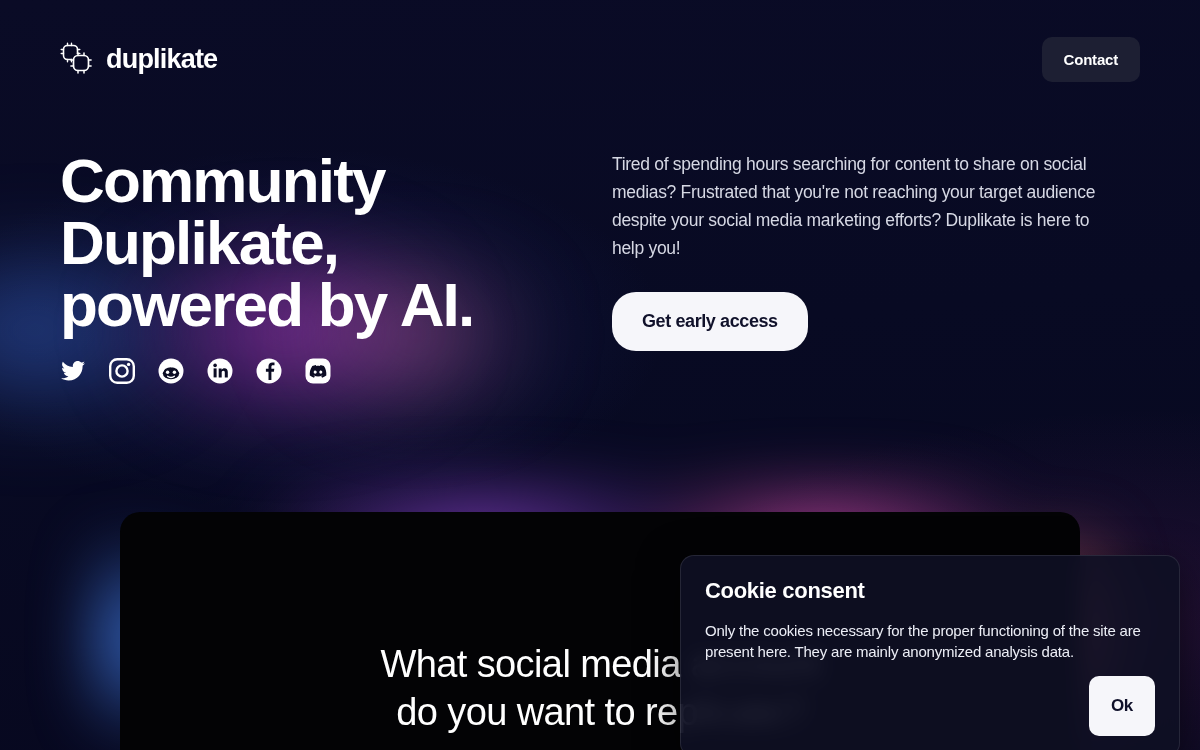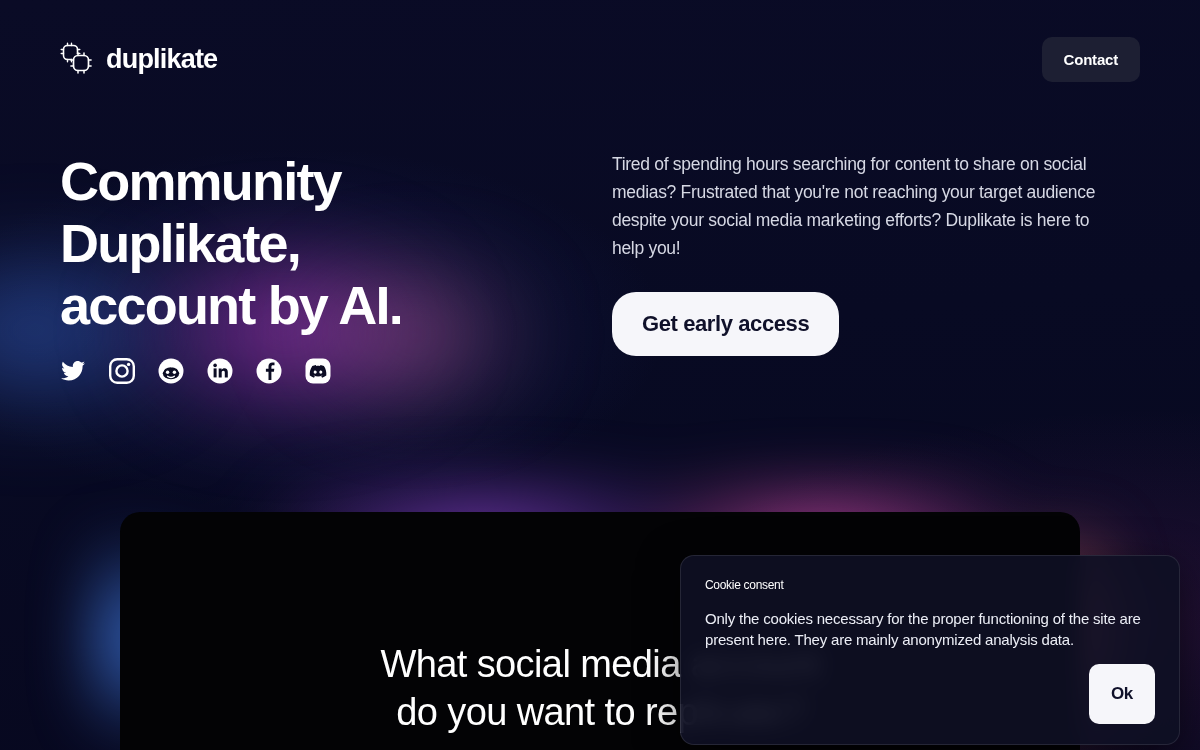--- a/index.html
+++ b/index.html
@@ -111,21 +111,21 @@
   .glow-pink {
     left: 290px; top: 110px;
     width: 250px; height: 150px;
     background: radial-gradient(ellipse at center, rgba(225,110,175,0.55), rgba(225,110,175,0) 70%);
   }
 
   #headline {
     position: relative;
     z-index: 2;
     color: #ffffff;
-    font-size: 54px;
+    font-size: 62px;
     font-weight: bold;
     line-height: 62px;
     letter-spacing: -1.8px;
   }
   #headline .line { display: block; white-space: nowrap; }
 
   #social-row {
     position: relative;
     z-index: 2;
     margin-top: 22px;
@@ -157,21 +157,21 @@
     max-width: 530px;
   }
 
   #get-early-access {
     margin-top: 30px;
     background: #f6f6fa;
     color: #10112a;
     border: none;
     border-radius: 24px;
     font-family: "Liberation Sans", sans-serif;
-    font-size: 22px;
+    font-size: 18px;
     font-weight: bold;
     letter-spacing: -0.4px;
     padding: 19px 30px;
     cursor: pointer;
   }
 
   
   #showcase-wrap {
     position: absolute;
     left: 120px;
@@ -227,22 +227,22 @@
     border-radius: 14px;
     background: rgba(14,15,36,0.90);
     backdrop-filter: blur(10px);
     border: 1px solid rgba(255,255,255,0.10);
     padding: 22px 24px 20px 24px;
     z-index: 60;
     box-shadow: 0 10px 40px rgba(0,0,0,0.55);
   }
   #cookie-title {
     color: #ffffff;
-    font-size: 12px;
-    font-weight: normal;
+    font-size: 22px;
+    font-weight: bold;
     letter-spacing: -0.3px;
     margin-bottom: 16px;
   }
   #cookie-body {
     color: #eceef6;
     font-size: 15px;
     line-height: 21px;
     letter-spacing: -0.2px;
     max-width: 455px;
   }
@@ -292,21 +292,21 @@
   <div id="hero">
 
     <div id="hero-left">
       <div class="headline-glow glow-blue"></div>
       <div class="headline-glow glow-magenta"></div>
       <div class="headline-glow glow-pink"></div>
 
       <h1 id="headline">
         <span class="line">Community</span>
         <span class="line">Duplikate,</span>
-        <span class="line">account by AI.</span>
+        <span class="line">powered by AI.</span>
       </h1>
 
       <div id="social-row">
 
         <a class="social-link">
           <svg viewBox="0 0 26 26" xmlns="http://www.w3.org/2000/svg">
             <path fill="#ffffff" d="M25 5.3c-.9.4-1.8.7-2.8.8 1-.6 1.8-1.6 2.2-2.7-.9.6-2 1-3.1 1.2-.9-1-2.2-1.6-3.6-1.6-2.7 0-4.9 2.2-4.9 4.9 0 .4 0 .8.1 1.1C8.8 8.8 5.2 6.8 2.8 3.8c-.4.7-.7 1.6-.7 2.5 0 1.7.9 3.2 2.2 4.1-.8 0-1.6-.2-2.2-.6v.1c0 2.4 1.7 4.4 3.9 4.8-.4.1-.8.2-1.3.2-.3 0-.6 0-.9-.1.6 2 2.4 3.4 4.6 3.4-1.7 1.3-3.8 2.1-6.1 2.1-.4 0-.8 0-1.2-.1 2.2 1.4 4.8 2.2 7.5 2.2 9.1 0 14-7.5 14-14v-.6c1-.7 1.8-1.6 2.4-2.5z"></path>
           </svg>
         </a>
 

